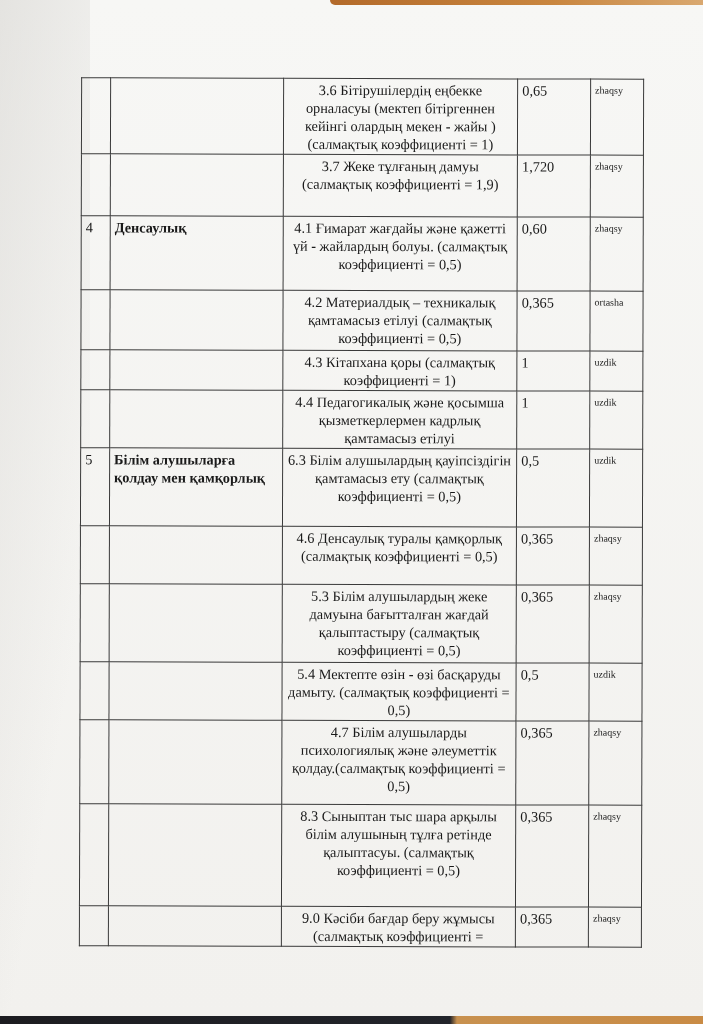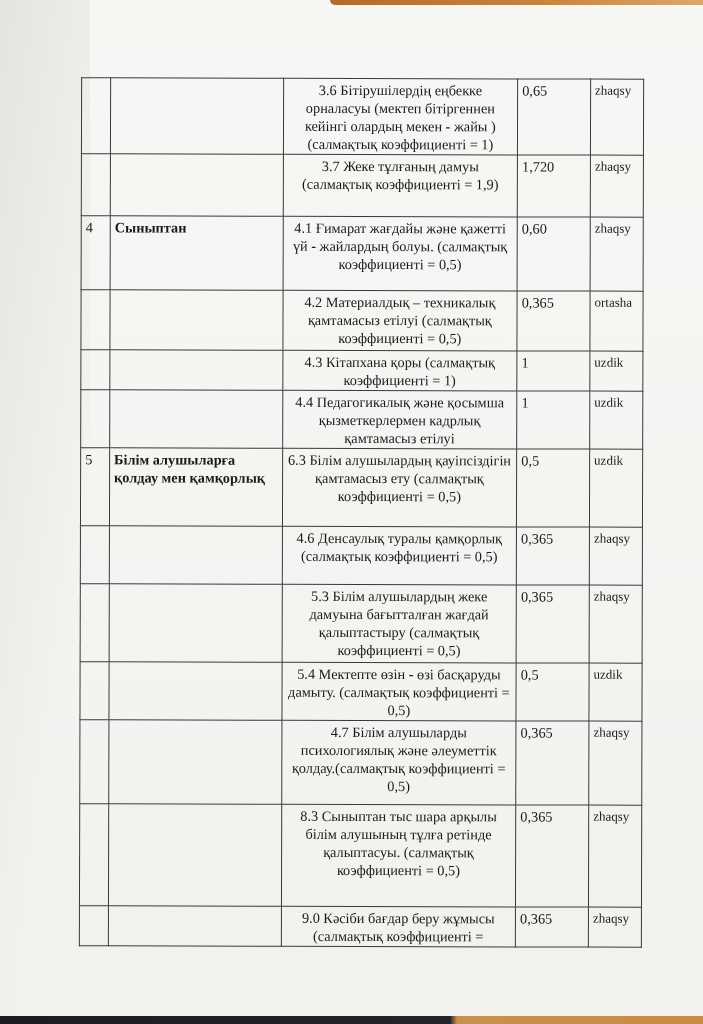--- a/index.html
+++ b/index.html
@@ -36,21 +36,21 @@
   }
   table.doc td {
     border: 1px solid #3a3a3a;
     vertical-align: top;
     padding: 2px 4px 1px 4px;
   }
   td.c-num { width: 20px; }
   td.c-title { width: 164px; font-weight: bold; }
   td.c-desc { width: 226px; text-align: center; }
   td.c-val { width: 64px; }
-  td.c-grade { width: 44px; font-size: 13px; }
+  td.c-grade { width: 44px; font-size: 10px; }
 </style>
 </head>
 <body>
 
 <div class="page"></div>
 <div class="left-fold"></div>
 <div class="top-edge"></div>
 
 <table class="doc">
   <tbody id="tbody">
@@ -64,21 +64,21 @@
       </tr>
       <tr style="height: 62px;">
         <td class="c-num"></td>
         <td class="c-title"></td>
         <td class="c-desc">3.7  Жеке тұлғаның дамуы (салмақтық коэффициенті = 1,9)</td>
         <td class="c-val">1,720</td>
         <td class="c-grade">zhaqsy</td>
       </tr>
       <tr style="height: 74px;">
         <td class="c-num">4</td>
-        <td class="c-title">Сыныптан</td>
+        <td class="c-title">Денсаулық</td>
         <td class="c-desc">4.1 Ғимарат жағдайы және қажетті үй  - жайлардың болуы. (салмақтық коэффициенті = 0,5)</td>
         <td class="c-val">0,60</td>
         <td class="c-grade">zhaqsy</td>
       </tr>
       <tr style="height: 60px;">
         <td class="c-num"></td>
         <td class="c-title"></td>
         <td class="c-desc">4.2 Материалдық – техникалық қамтамасыз етілуі (салмақтық коэффициенті = 0,5)</td>
         <td class="c-val">0,365</td>
         <td class="c-grade">ortasha</td>

